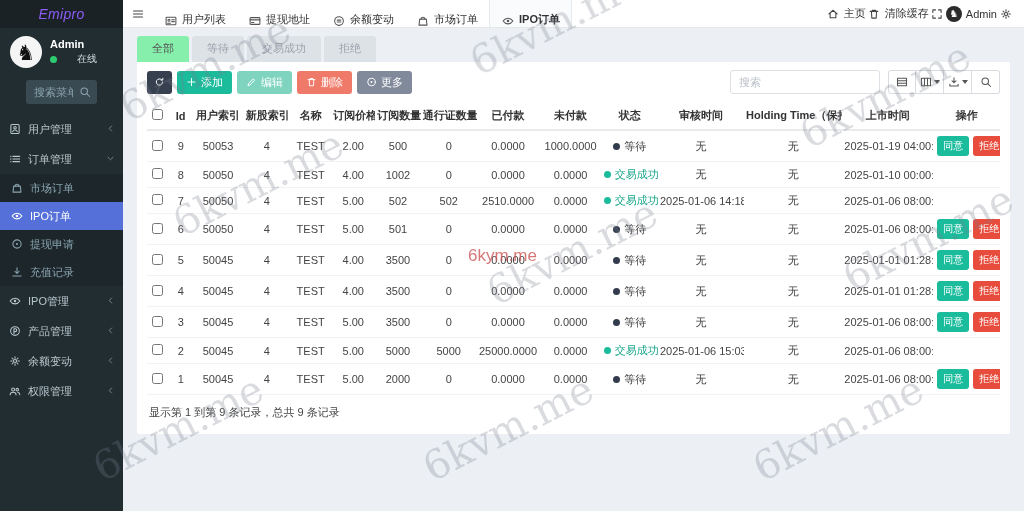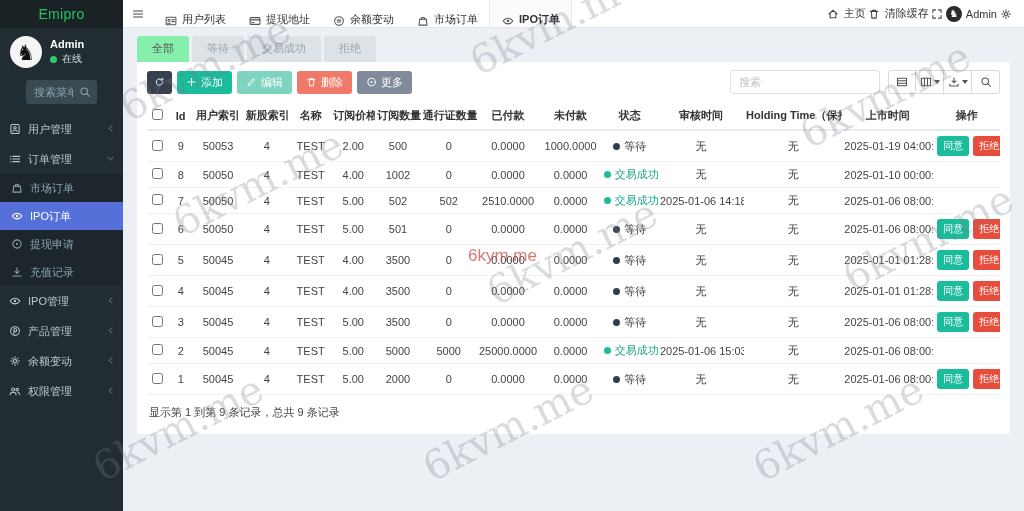--- a/index.html
+++ b/index.html
@@ -2,25 +2,25 @@
 <html><head>
 <meta charset="utf-8">
 <style>
   * { margin:0; padding:0; box-sizing:border-box; }
   html,body { width:1024px; height:511px; overflow:hidden; }
   body { font-family:"Liberation Sans","DejaVu Sans",sans-serif; font-size:12px; color:#333; background:#ecf0f5; }
   .app { display:flex; width:1024px; height:511px; }
 
   
   .sidebar { width:123px; min-width:123px; background:#222d32; height:100%; position:relative; z-index:2; }
-  .brand { height:28px; background:#1a2226; color:#22c55e; font-size:14px; display:flex; align-items:center; justify-content:center; letter-spacing:.3px; }
+  .brand { height:28px; background:#1a2226; color:#8b5cf6; font-size:14px; display:flex; align-items:center; justify-content:center; letter-spacing:.3px;font-style:italic; }
   .user-panel { display:flex; align-items:center; gap:8px; padding:8px 10px 6px; }
   .avatar { width:32px; height:32px; border-radius:50%; background:#f5f5f5; color:#111; display:flex; align-items:center; justify-content:center; font-size:21px; line-height:1; }
   .user-meta .name { color:#fff; font-weight:bold; font-size:11px; }
-  .user-meta .status { color:#d2dde2; font-size:10px; display:flex; align-items:center; gap:5px; margin-top:2px; }
+  .user-meta .status { color:#d2dde2; font-size:10px; display:flex; align-items:center; gap:20px; margin-top:2px; }
   .online-dot { width:7px; height:7px; border-radius:50%; background:#2ecc71; display:inline-block; }
   .side-search { position:relative; margin:6px 26px 10px; }
   .side-search input { width:100%; height:24px; background:#3a4a52; border:none; border-radius:3px; color:#cfd8dc; font-size:11px; padding:0 24px 0 8px; outline:none; }
   .side-search input::placeholder { color:#8aa4af; }
   .side-search .icon { position:absolute; right:6px; top:5px; color:#8aa4af; }
   .side-item { height:30px; display:flex; align-items:center; gap:7px; padding:0 8px; color:#b8c7ce; font-size:11px; cursor:pointer; }
   .side-item .lbl { flex:1; white-space:nowrap; overflow:hidden; }
   .side-item .chev { color:#7b8a93; }
   .side-item.active, .sub-item.active { background:#5571d9; color:#fff; }
   .submenu { background:#1c262b; }

